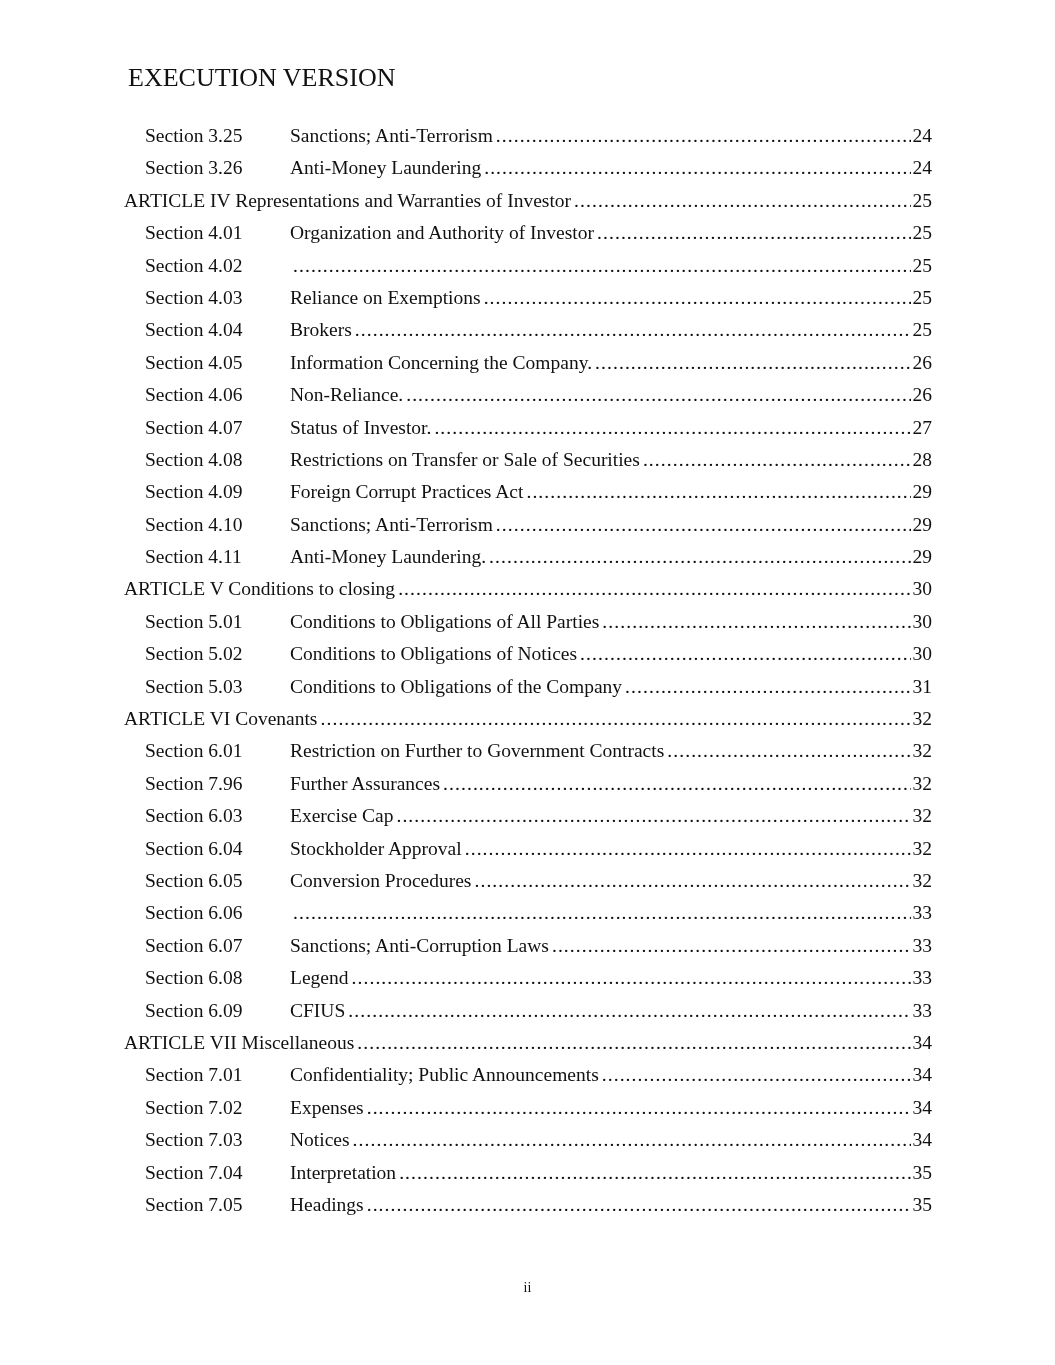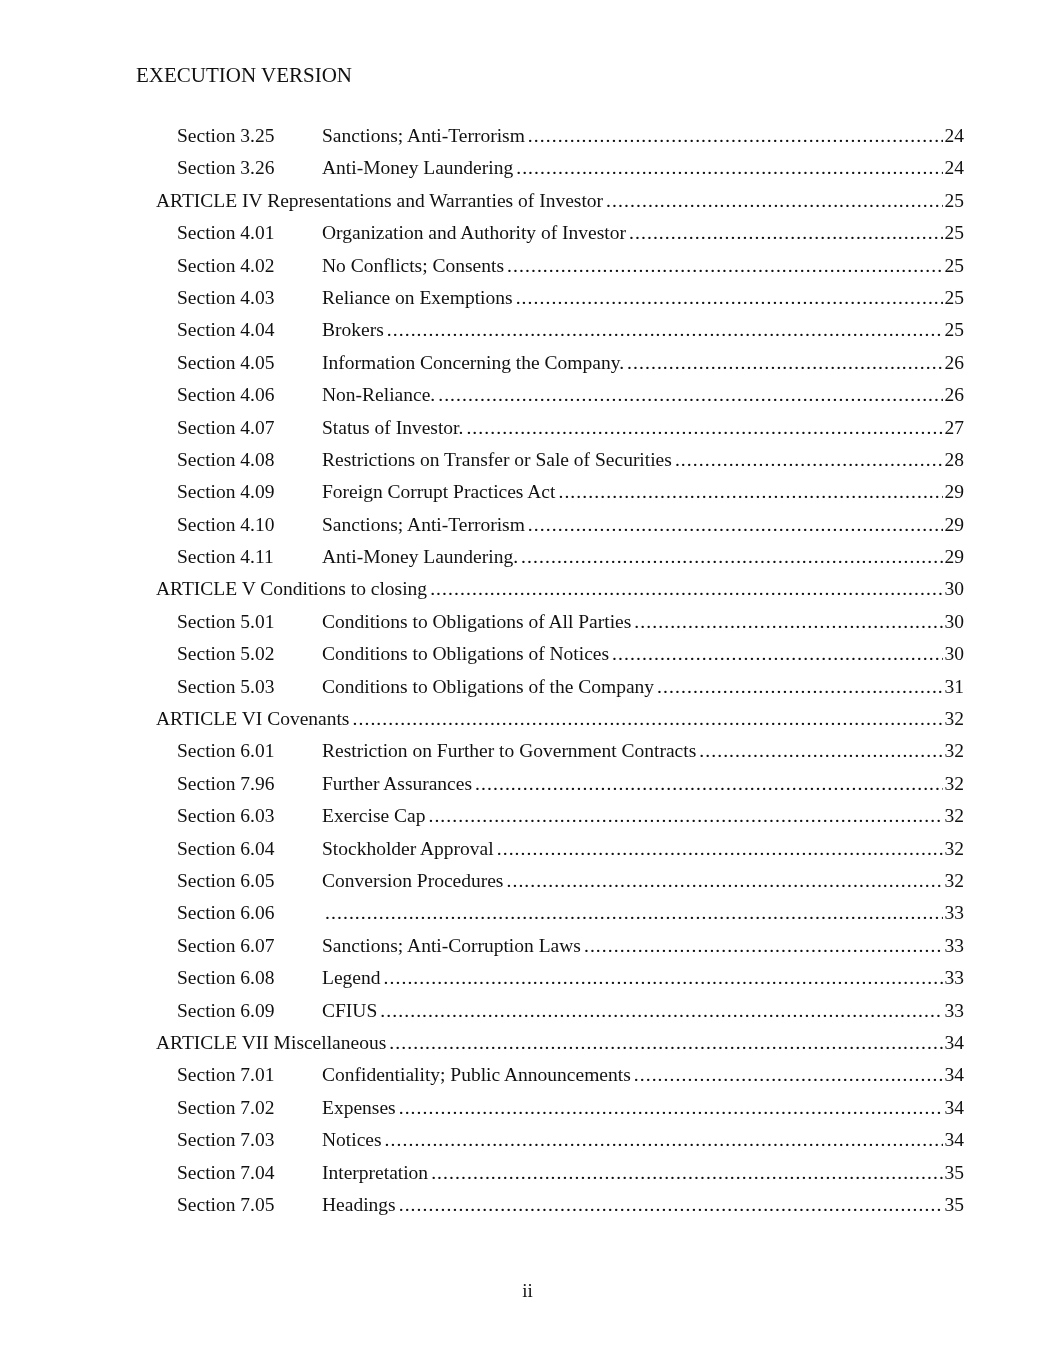--- a/index.html
+++ b/index.html
@@ -2,44 +2,44 @@
 <html><head>
 <meta charset="utf-8">
 <style>
   html, body { margin: 0; padding: 0; background: #ffffff; }
   body {
     width: 1055px; height: 1365px; position: relative; overflow: hidden;
     font-family: "Liberation Serif", "DejaVu Serif", serif;
     color: #111111; font-size: 19.5px;
   }
   .header {
-    position: absolute; left: 136px; top: 63px;
-    font-size: 21px; letter-spacing: 0;
+    position: absolute; left: 128px; top: 63px;
+    font-size: 26px; letter-spacing: 0;
   }
   .toc {
-    position: absolute; left: 124px; top: 120px; width: 808px; margin-left: 32px;
+    position: absolute; left: 124px; top: 120px; width: 808px;
   }
   .row {
     display: flex; align-items: baseline;
     height: 32.4px; line-height: 32.4px; white-space: nowrap;
   }
   .row.section { padding-left: 21px; }
   .num { width: 145px; flex: 0 0 145px; }
   .title { flex: 0 0 auto; }
   .leader {
     flex: 1 1 auto; overflow: hidden; margin: 0 2px 0 3px;
     letter-spacing: 1.1px;
   }
   .leader::before {
     content: "................................................................................................................................................................................................................................";
   }
   .page { flex: 0 0 auto; text-align: right; }
   .footer {
     position: absolute; left: 0; width: 1055px; top: 1280px;
-    text-align: center; font-size: 19px;
+    text-align: center; font-size: 14px;
   }
 </style>
 </head>
 <body>
 
 <div class="header">EXECUTION VERSION</div>
 
 <div class="toc" id="toc">
     <div class="row section">
       <span class="num">Section 3.25</span>
@@ -59,21 +59,20 @@
       <span class="page">25</span>
     </div>
     <div class="row section">
       <span class="num">Section 4.01</span>
       <span class="title">Organization and Authority of Investor</span>
       <span class="leader"></span>
       <span class="page">25</span>
     </div>
     <div class="row section">
       <span class="num">Section 4.02</span>
-      <span class="title">No Conflicts; Consents</span>
       <span class="leader"></span>
       <span class="page">25</span>
     </div>
     <div class="row section">
       <span class="num">Section 4.03</span>
       <span class="title">Reliance on Exemptions</span>
       <span class="leader"></span>
       <span class="page">25</span>
     </div>
     <div class="row section">

